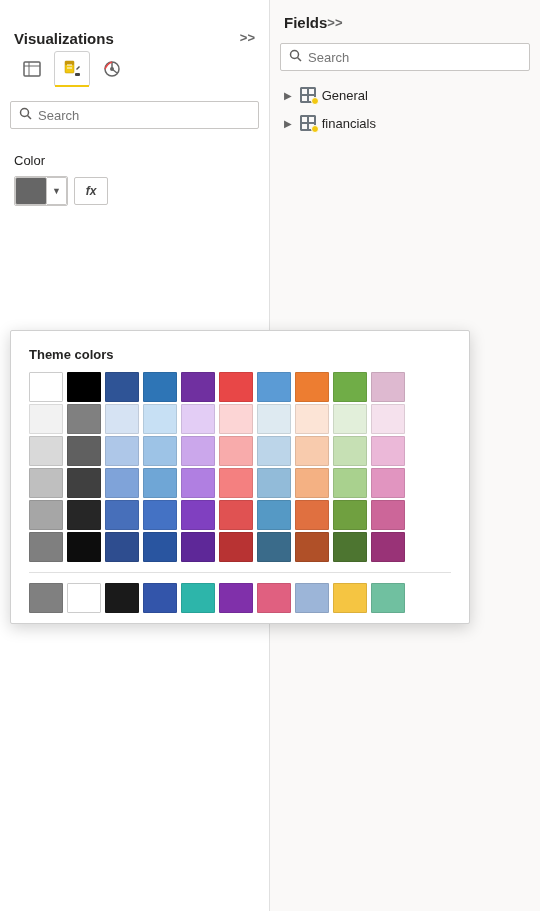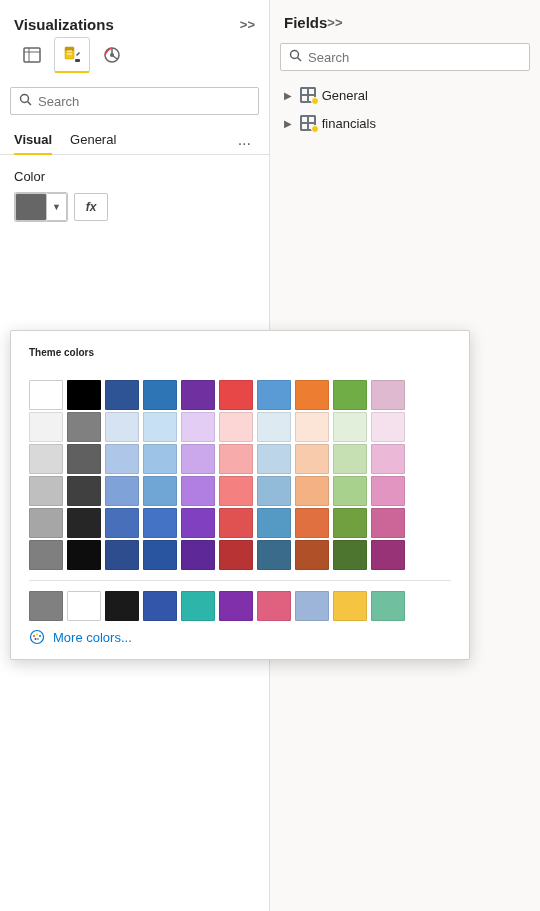--- a/index.html
+++ b/index.html
@@ -23,23 +23,23 @@
       border-right: 1px solid #e0e0e0;
       display: flex;
       flex-direction: column;
       position: relative;
       z-index: 1;
     }
     .panel-title {
       font-size: 15px;
       font-weight: 700;
       color: #252423;
-      padding: 16px 14px 4px 14px;
-      display: flex;
-      align-items: center;
+      padding: 30px 14px 4px 14px;
+      display: flex;
+      align-items: flex-start;
       justify-content: space-between;
     }
     .panel-title-text { font-size: 15px; font-weight: 700; }
     .expand-icon { color: #666; font-size: 13px; cursor: pointer; }
     .format-visual-label {
       font-size: 12px;
       color: #555;
       padding: 2px 14px 8px 14px;
     }
     .format-icons {
@@ -185,24 +185,24 @@
       left: 10px;
       width: 460px;
       background: #fff;
       border: 1px solid #d0d0d0;
       border-radius: 2px;
       box-shadow: 0 4px 16px rgba(0,0,0,0.18);
       z-index: 100;
       padding: 16px 18px 10px 18px;
     }
     .section-title {
-      font-size: 10px;
+      font-size: 13px;
       font-weight: 600;
       color: #252423;
-      margin-bottom: 22px;
+      margin-bottom: 10px;
     }
     .color-grid {
       display: flex;
       flex-direction: column;
       gap: 2px;
       margin-bottom: 4px;
     }
     .color-grid-row {
       display: flex;
       gap: 4px;
@@ -359,25 +359,20 @@
     <div class="search-box">
       <span class="search-icon-svg">
         <svg width="13" height="13" viewBox="0 0 13 13" fill="none">
           <circle cx="5.5" cy="5.5" r="4" stroke="#605e5c" stroke-width="1.5"></circle>
           <line x1="8.5" y1="8.5" x2="12" y2="12" stroke="#605e5c" stroke-width="1.5"></line>
         </svg>
       </span>
       <input type="text" placeholder="Search" style="">
     </div>
 
-    <div class="tabs">
-      <div class="tab active">Visual</div>
-      <div class="tab">General</div>
-      <div class="tab-more">...</div>
-    </div>
 
     <div class="left-content">
       <div class="color-section-label">Color</div>
       <div class="color-row-main">
         <div style="display:flex; border:1px solid #c8c6c4; border-radius:2px; overflow:hidden;">
           <div class="color-swatch-main"></div>
           <div class="color-dropdown-btn">▼</div>
         </div>
         <div class="fx-btn">fx</div>
       </div>
@@ -465,31 +460,20 @@
           <div class="color-cell" style="background: rgb(255, 255, 255); border: 1px solid rgb(204, 204, 204);"></div>
           <div class="color-cell" style="background: rgb(26, 26, 26);"></div>
           <div class="color-cell" style="background: rgb(51, 85, 170);"></div>
           <div class="color-cell" style="background: rgb(45, 181, 170);"></div>
           <div class="color-cell" style="background: rgb(128, 48, 170);"></div>
           <div class="color-cell" style="background: rgb(224, 96, 128);"></div>
           <div class="color-cell" style="background: rgb(156, 181, 216);"></div>
           <div class="color-cell" style="background: rgb(245, 197, 66);"></div>
           <div class="color-cell" style="background: rgb(112, 192, 160);"></div>
         </div>
-      <div class="more-colors-btn">
-        <svg width="16" height="16" viewBox="0 0 16 16" fill="none">
-          <circle cx="8" cy="8" r="6.5" stroke="#0078d4" stroke-width="1.2"></circle>
-          <circle cx="5" cy="7" r="1" fill="#e84040"></circle>
-          <circle cx="8" cy="5.5" r="1" fill="#f2c811"></circle>
-          <circle cx="11" cy="7" r="1" fill="#0078d4"></circle>
-          <circle cx="9" cy="10" r="1" fill="#70ad47"></circle>
-          <circle cx="6.5" cy="10" r="1" fill="#7030a0"></circle>
-        </svg>
-        <span>More colors...</span>
-      </div>
     </div>
   </div>
 
   <div class="right-panel">
     <div class="right-title">
       <span>Fields</span>
       <span class="expand-icon">&gt;&gt;</span>
     </div>
     <div class="right-search">
       <span class="search-icon-svg">

